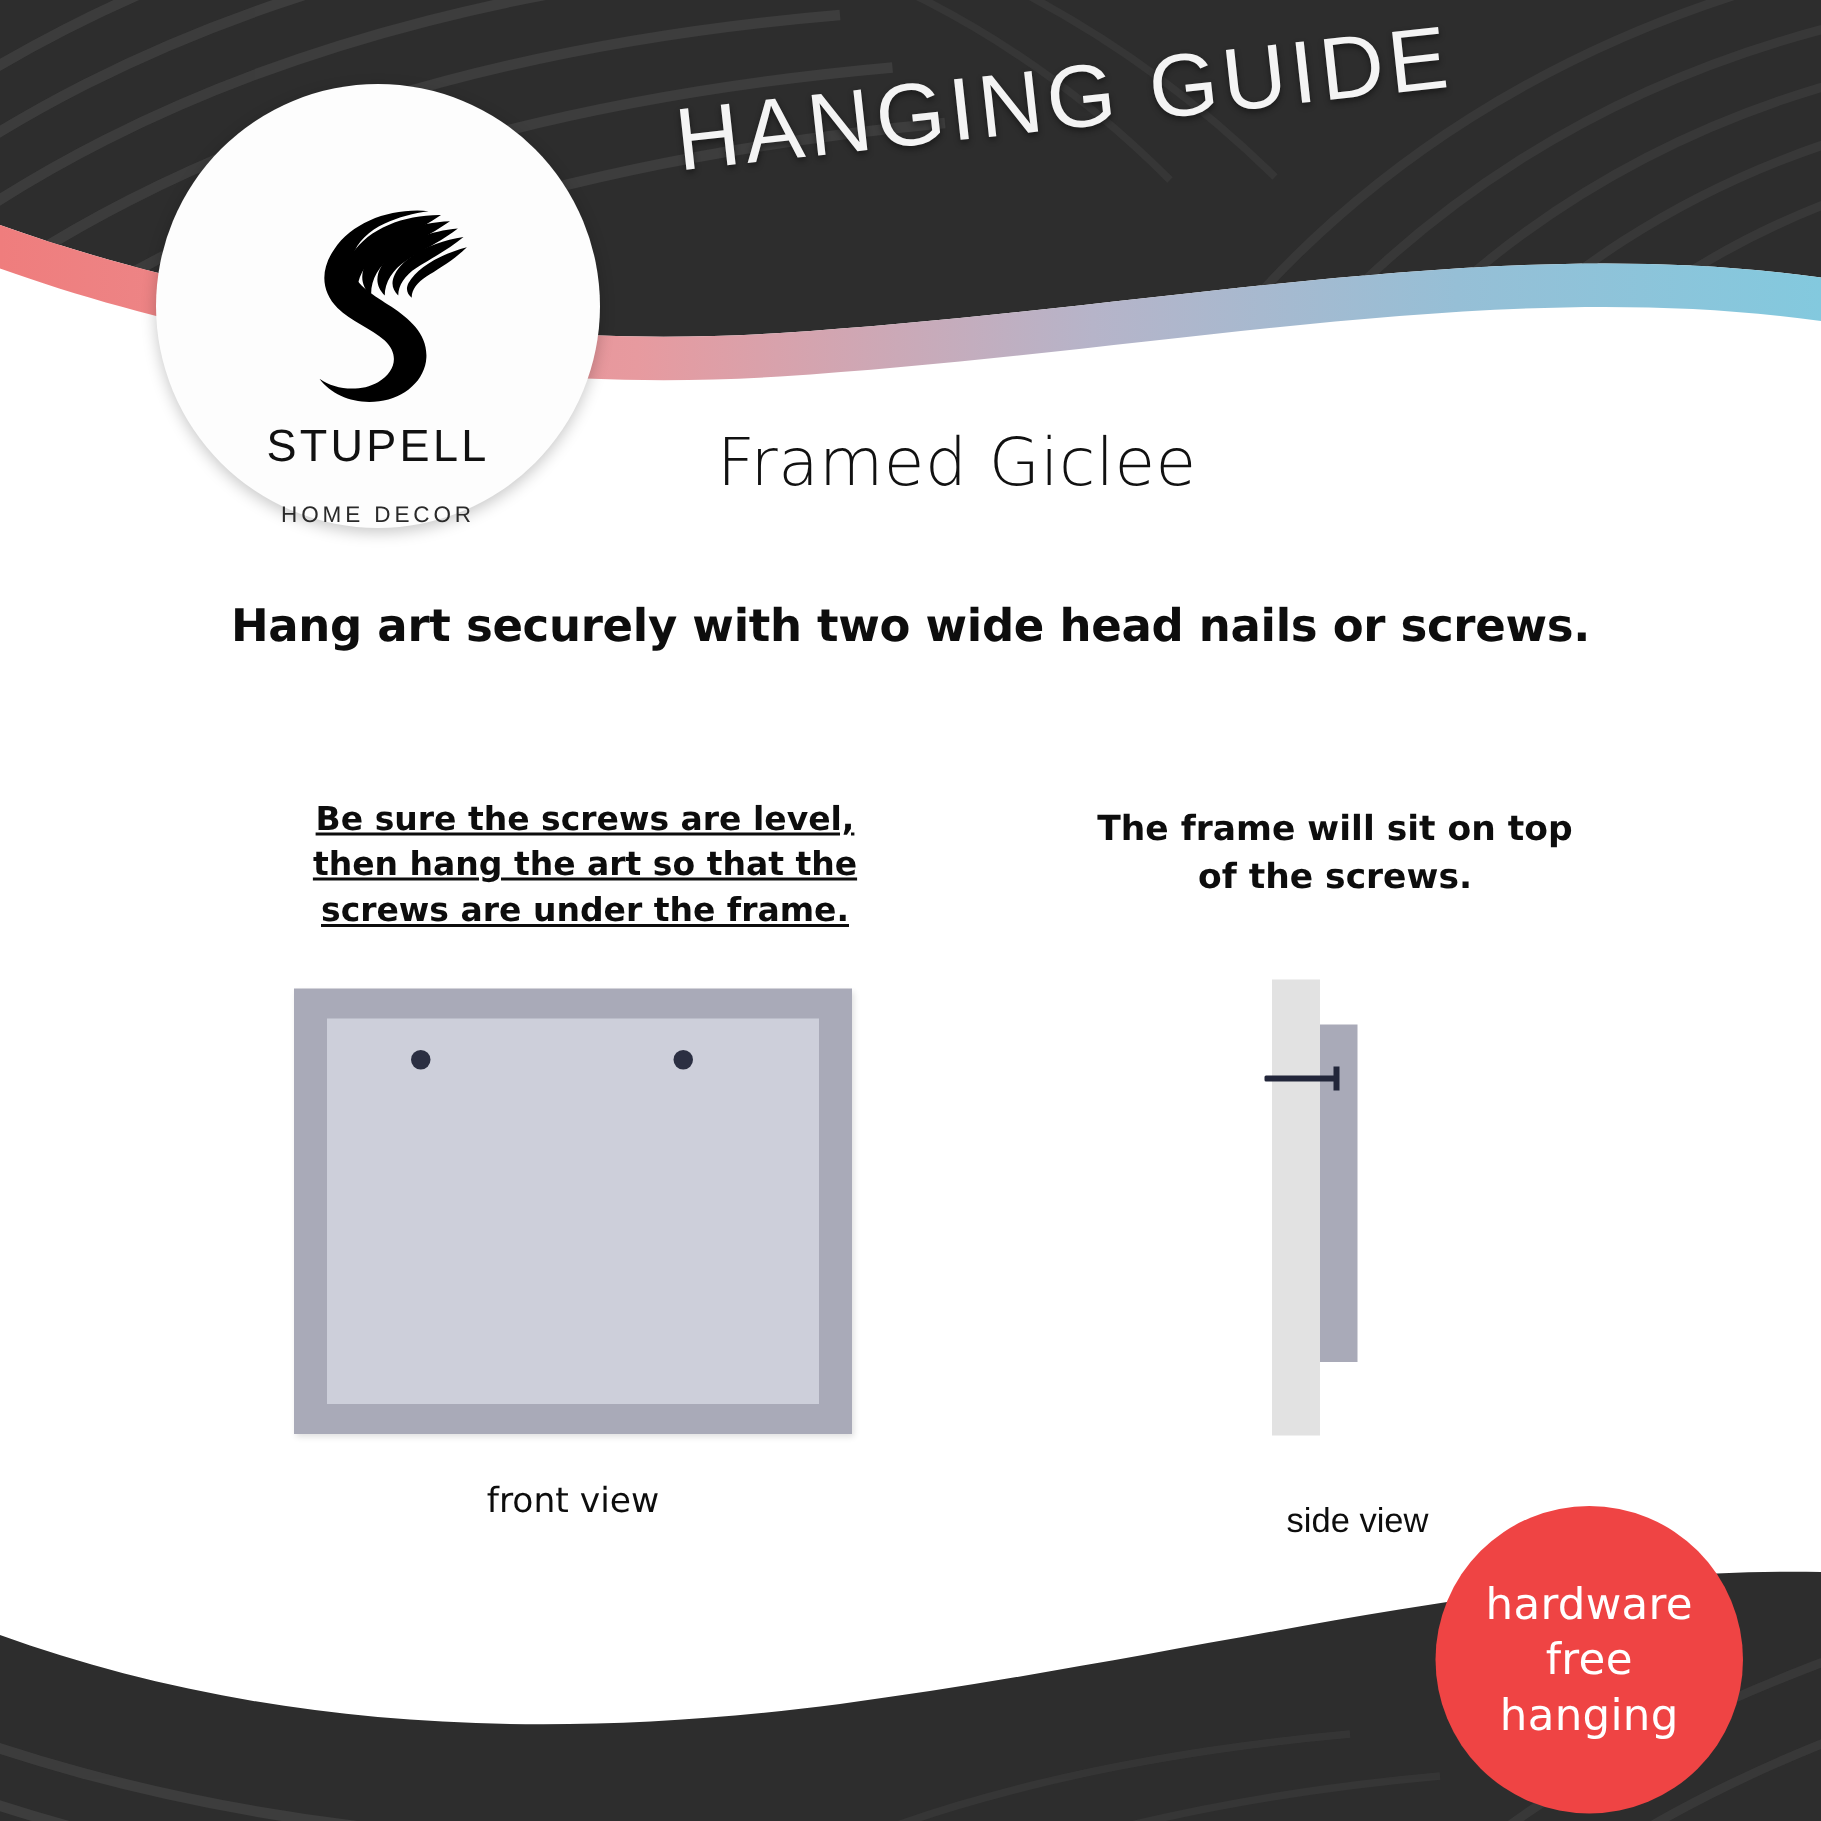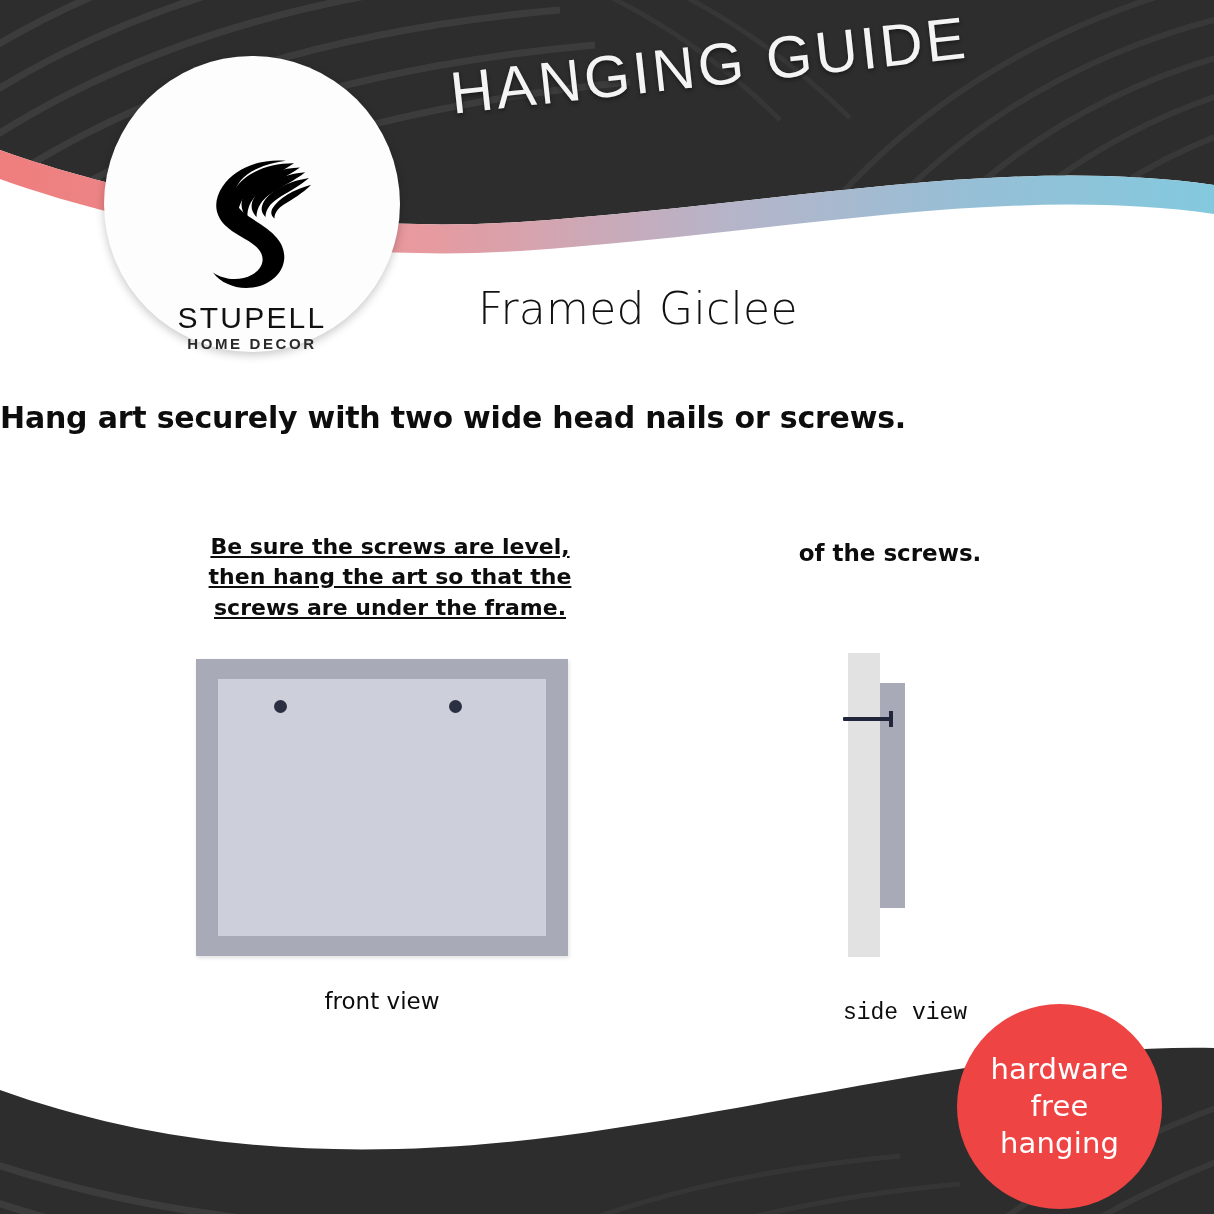--- a/index.html
+++ b/index.html
@@ -58,22 +58,22 @@
     letter-spacing: 2.2px;
     color: #111111;
     margin-top: 6px;
     font-weight: 400;
   }
   .logo-sub {
     font-family: "Liberation Sans", sans-serif;
     font-size: 15px;
     letter-spacing: 2.6px;
     color: #2a2a2a;
-    margin-top: 0;
-    font-weight: 700;
+    margin-top: 20px;
+    font-weight: 400;
   }
 
   
   .headline {
     position: absolute;
     left: 447px;
     top: 60px;
     width: 600px;
     transform: rotate(-6.2deg);
     transform-origin: left top;
@@ -99,20 +99,21 @@
     white-space: nowrap;
     margin-left: 35px;
   }
 
   
   .instruction {
     position: absolute;
     left: 0;
     top: 400px;
     width: 1214px;
+    text-align: center;
     font-family: "DejaVu Sans", sans-serif;
     font-size: 30px;
     font-weight: 600;
     color: #0d0d0d;
     letter-spacing: -0.2px;
   }
 
   
   .caption-left {
     position: absolute;
@@ -222,21 +223,21 @@
     font-size: 23px;
     font-weight: 500;
     color: #0d0d0d;
   }
   .label-side {
     position: absolute;
     left: 760px;
     top: 1000px;
     width: 290px;
     text-align: center;
-    font-family: Liberation Mono, monospace;
+    font-family: Liberation Sans, sans-serif;
     font-size: 23px;
     font-weight: 500;
     color: #0d0d0d;
   }
 
   
   .hf-badge {
     position: absolute;
     left: 957px;
     top: 1004px;
@@ -339,20 +340,21 @@
 
   <div class="instruction">Hang art securely with two wide head nails or screws.</div>
 
   <div class="caption-left">
     <div>Be sure the screws are level,</div>
     <div>then hang the art so that the</div>
     <div>screws are under the frame.</div>
   </div>
 
   <div class="caption-right">
+    <div>The frame will sit on top</div>
     <div>of the screws.</div>
   </div>
 
   <div class="front-view">
     <div class="front-view-inner">
       <span class="screw-dot left"></span>
       <span class="screw-dot right"></span>
     </div>
   </div>
 

